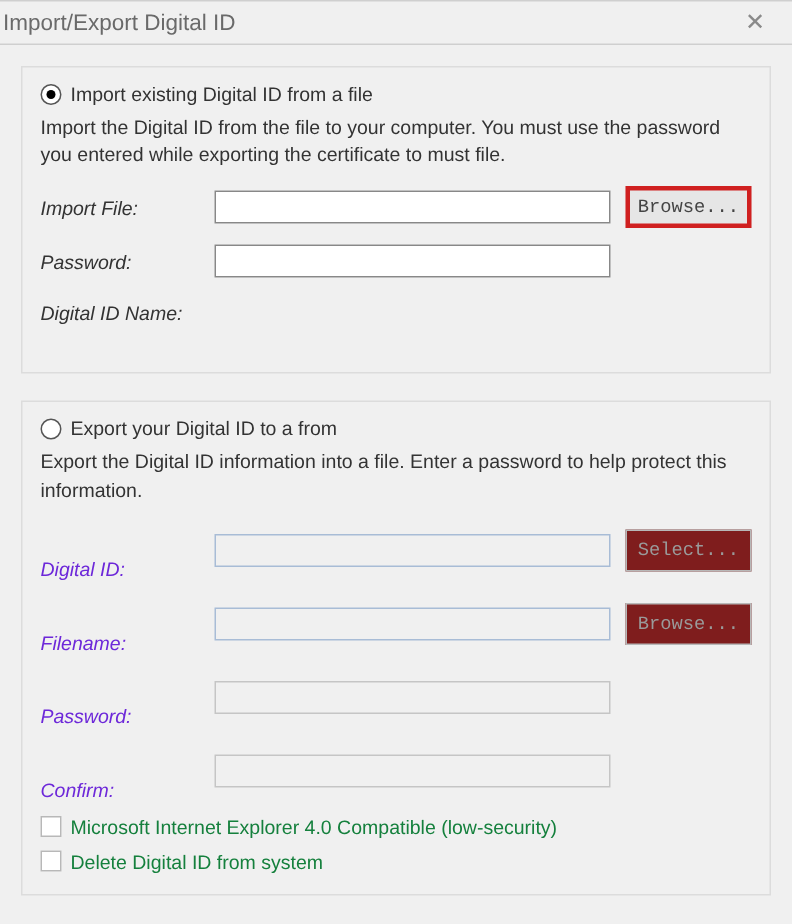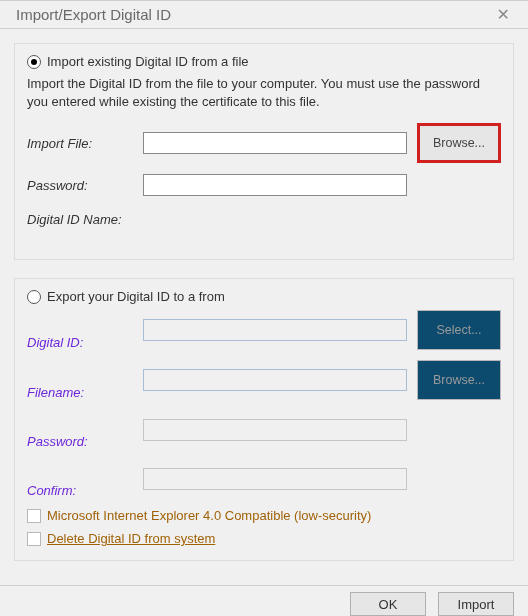--- a/index.html
+++ b/index.html
@@ -11,21 +11,21 @@
     font-size: 13px;
     background: #f0f0f0;
     color: #333;
   }
   .window { width: 100%; height: 100%; display: flex; flex-direction: column; }
   .titlebar {
     height: 38px;
     display: flex;
     align-items: center;
     justify-content: space-between;
-    padding: 0 10px 0 16px;
+    padding: 0 10px 0 2px;
     border-top: 1px solid #cfcfcf;
     border-bottom: 1px solid #cfcfcf;
     color: #6a6a6a;
     font-size: 15px;
     background: #f0f0f0;
   }
   .close-icon { font-size: 16px; color: #8a8a8a; padding: 4px 8px; cursor: pointer; }
   .content { flex: 1; padding: 14px 14px 6px 14px; display: flex; flex-direction: column; }
   .group {
     border: 1px solid #dcdcdc;
@@ -43,27 +43,27 @@
   .form-row { display: flex; align-items: center; margin-bottom: 10px; min-height: 24px; }
   .form-row .label { width: 116px; flex: 0 0 116px; font-style: italic; }
   .form-row .field { flex: 1; }
   .form-row .btncell { width: 84px; flex: 0 0 84px; margin-left: 10px; }
   .text-input {
     width: 100%; height: 22px; border: 1px solid #888; background: #fff;
   }
   .text-input.disabled { background: #f0f0f0; border: 1px solid #c5c5c5; }
   .text-input.blue { border: 1px solid #a8bcd6; }
   .side-btn {
-    width: 100%; height: 40px; border: 1px solid #b8b8b8;
+    width: 100%; height: 28px; border: 1px solid #b8b8b8;
     background: #e6e6e6; font-size: 12.5px; color: #444;
-    display: flex; align-items: center; justify-content: center; cursor: pointer;
+    display: flex; align-items: center; justify-content: center; cursor: pointer; font-family: Liberation Mono, monospace;
   }
   .side-btn.highlight { border: 3px solid #d02020; outline: none; }
-  .side-btn.disabled { color: #9a9a9a; background: #0c4a6e; cursor: default; }
-  .check-row { display: flex; align-items: center; margin: 6px 0 8px 0; color: #a16207; }
+  .side-btn.disabled { color: #9a9a9a; background: #7f1d1d; cursor: default; }
+  .check-row { display: flex; align-items: center; margin: 6px 0 8px 0; color: #15803d; }
   .checkbox {
     width: 14px; height: 14px; border: 1px solid #b8b8b8; background: #fff;
     margin-right: 6px; display: inline-block;
   }
   .spacer { flex: 1; }
   .footer {
     height: 46px; border-top: 1px solid #cfcfcf;
     display: flex; align-items: flex-end; justify-content: flex-end;
     padding: 0 14px; gap: 12px;
   }
@@ -86,21 +86,21 @@
 
   <div class="content">
 
     <div class="group">
       <div class="radio-row">
         <span class="radio">
             <span class="dot"></span>
           </span>
         <span>Import existing Digital ID from a file</span>
       </div>
-      <div class="desc">Import the Digital ID from the file to your computer. You must use the password you entered while existing the certificate to this file.</div>
+      <div class="desc">Import the Digital ID from the file to your computer. You must use the password you entered while exporting the certificate to must file.</div>
 
       <div class="form-row">
         <span class="label">Import File:</span>
         <span class="field"><input class="text-input" value="" style=""></span>
         <span class="btncell">
             <div class="side-btn highlight">Browse...</div>
           </span>
       </div>
 
       <div class="form-row">
@@ -112,20 +112,21 @@
       <div class="form-row" style="margin-bottom:16px;">
         <span class="label" style="width:auto; flex:0 0 auto;">Digital ID Name:</span>
       </div>
     </div>
 
     <div class="group">
       <div class="radio-row">
         <span class="radio"></span>
         <span>Export your Digital ID to a from</span>
       </div>
+      <div class="desc">Export the Digital ID information into a file. Enter a password to help protect this information.</div>
 
       <div class="form-row">
         <span class="label disabled">Digital ID:</span>
         <span class="field"><input class="text-input blue disabled" disabled="" value="" style=""></span>
         <span class="btncell">
             <div class="side-btn disabled">Select...</div>
           </span>
       </div>
 
       <div class="form-row">
@@ -145,21 +146,21 @@
       <div class="form-row">
         <span class="label disabled">Confirm:</span>
         <span class="field"><input type="password" class="text-input disabled" disabled="" value="" style=""></span>
         <span class="btncell"></span>
       </div>
 
       <div class="check-row">
         <span class="checkbox"></span>
         <span>Microsoft Internet Explorer 4.0 Compatible (low-security)</span>
       </div>
-      <div class="check-row" style="margin-bottom:2px;text-decoration:underline;">
+      <div class="check-row" style="margin-bottom:2px;">
         <span class="checkbox"></span>
         <span>Delete Digital ID from system</span>
       </div>
     </div>
 
     <div class="spacer"></div>
   </div>
 
   <div class="footer">
     <div class="footer-btn">OK</div>

